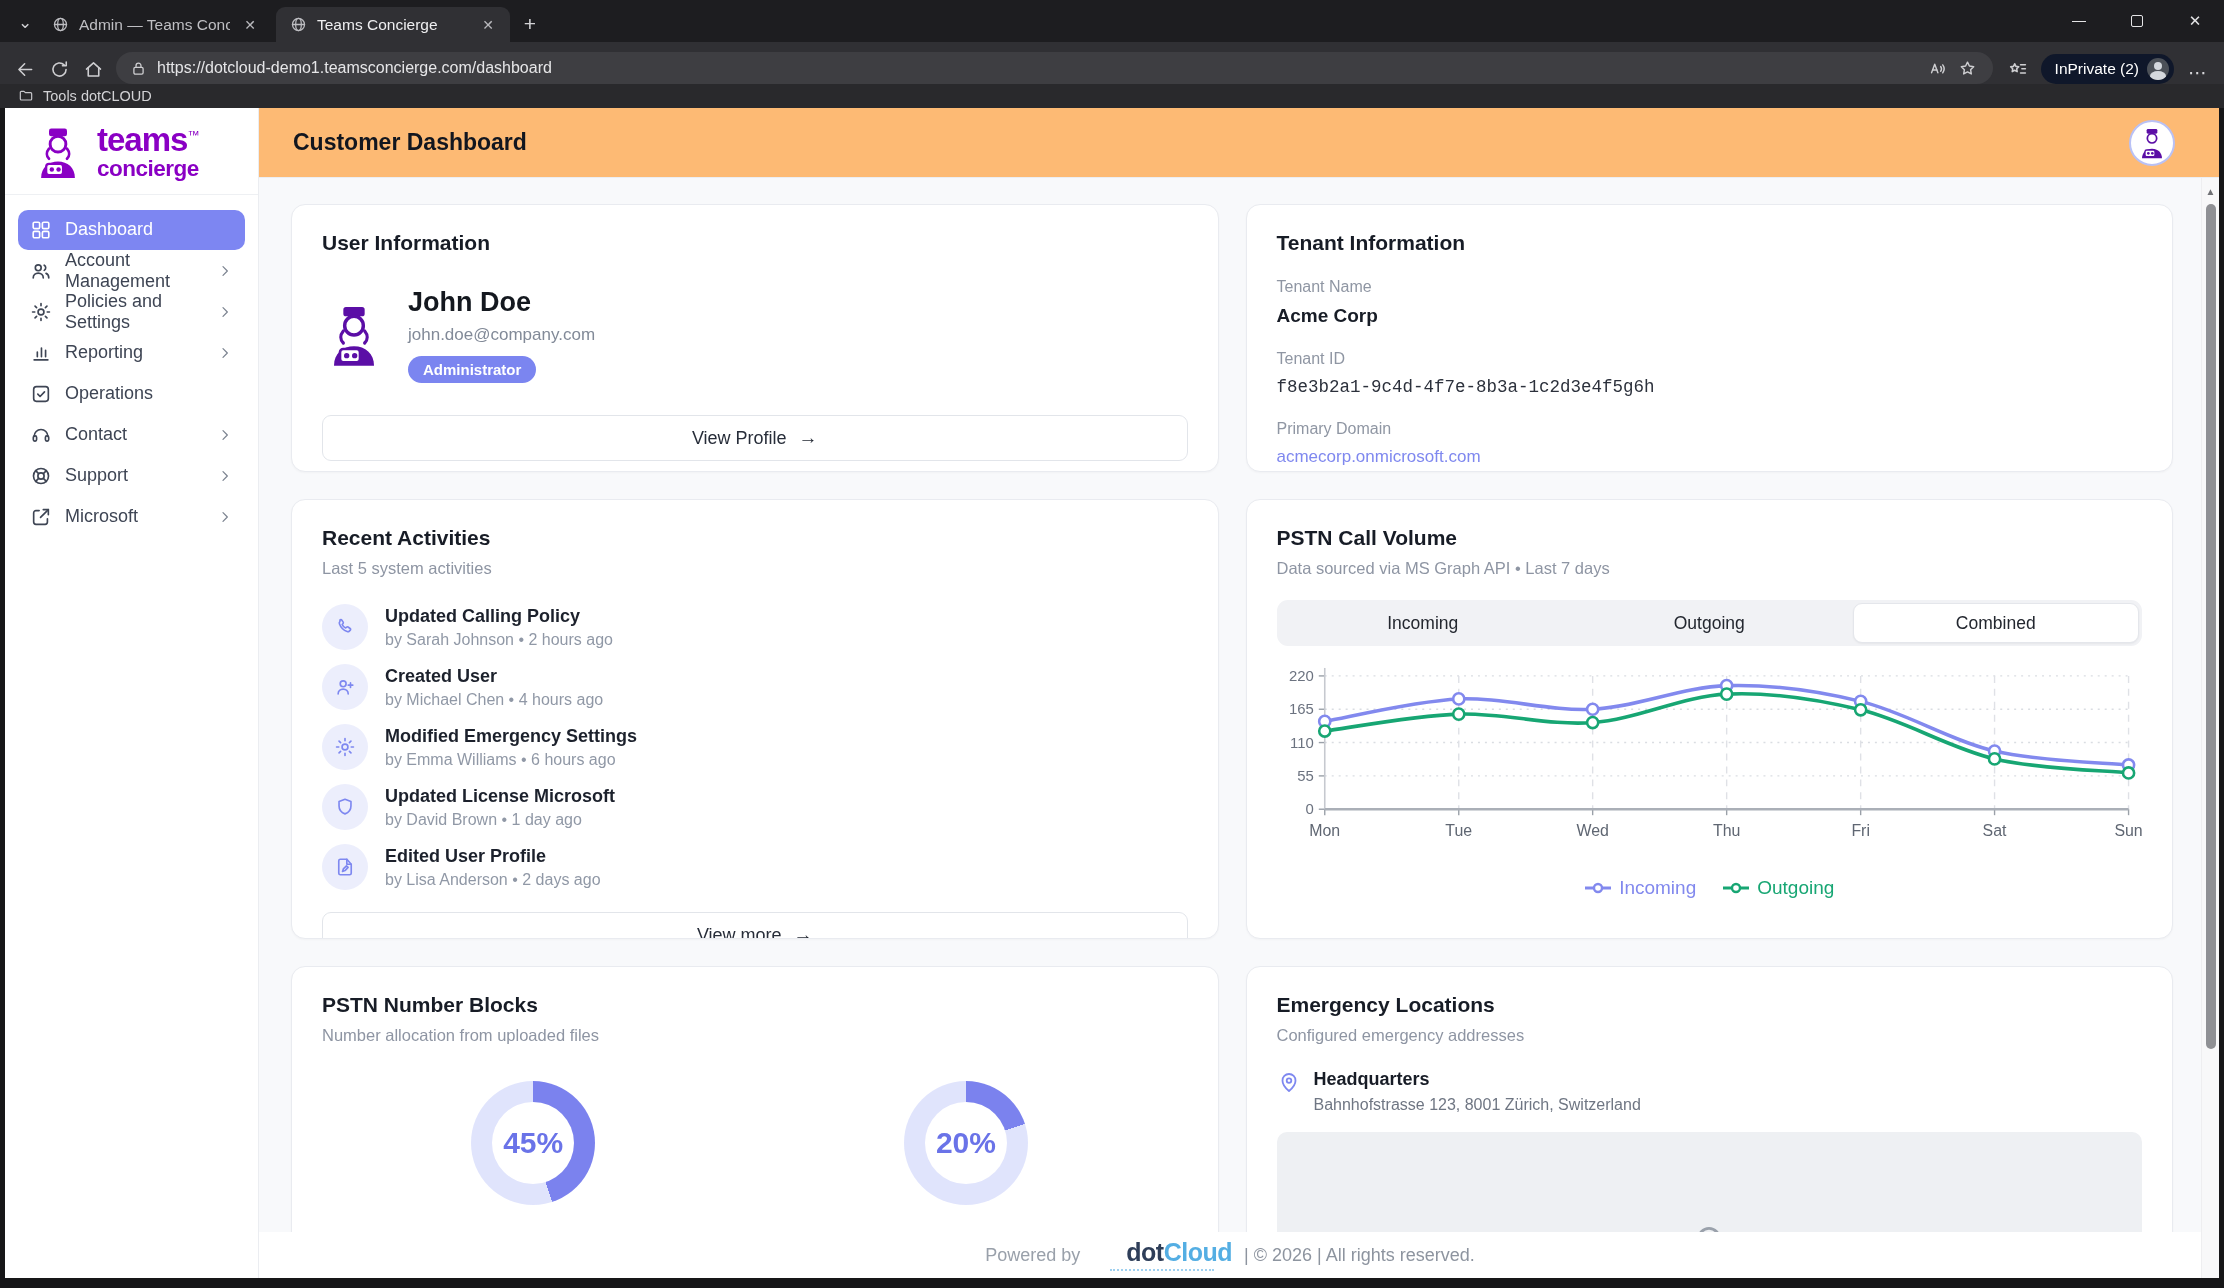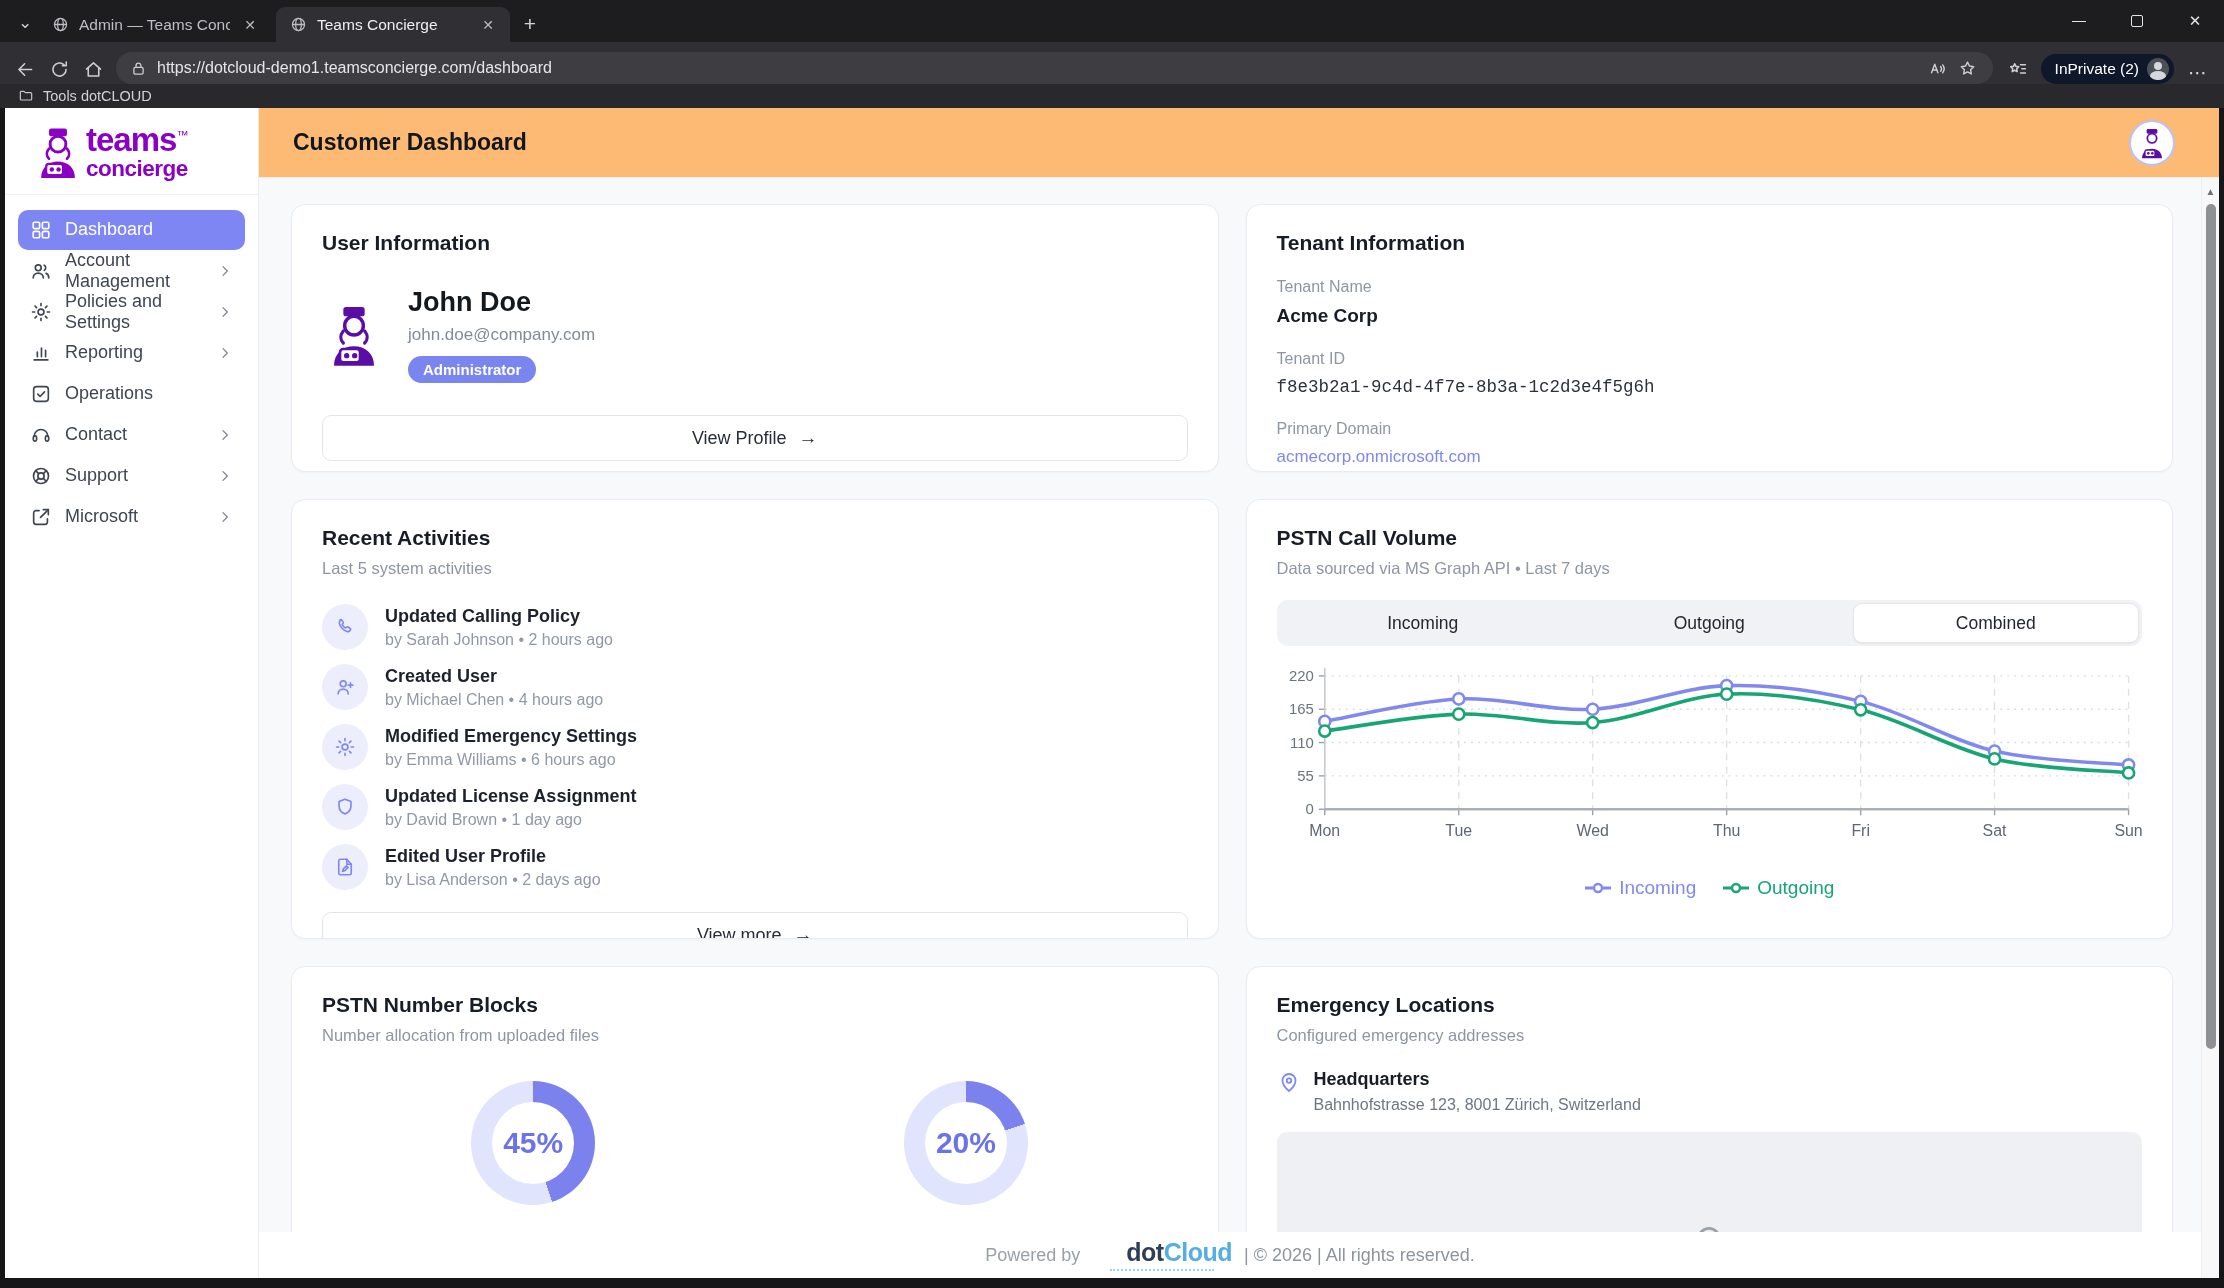--- a/index.html
+++ b/index.html
@@ -41,21 +41,21 @@
   .more-dots { color:#d6d6d9; font-size:19px; letter-spacing:1px; padding:0 8px; }
 
   .favbar { position:absolute; top:84px; left:0; right:0; height:24px; background:#29292c; display:flex; align-items:center; gap:9px; padding-left:18px; }
   .favbar .f-ic { width:16px; height:16px; color:#c6c6ca; }
   .favbar .f-label { color:#d2d2d5; font-size:14.5px; }
 
   
   .page { position:absolute; top:108px; left:5px; right:5px; bottom:10px; background:#fff; display:flex; overflow:hidden; }
 
   .sidebar { width:254px; flex:none; border-right:1px solid #ebedf1; background:#fff; }
-  .logo-block { padding:15px 10px 13px 26px; display:flex; align-items:center; gap:1px; border-bottom:1px solid #eef0f3; }
+  .logo-block { padding:15px 10px 13px 26px; display:flex; align-items:center; gap:12px; border-bottom:1px solid #eef0f3; }
   .logo-mark { width:54px; height:54px; flex:none; }
   .logo-text { color:#8a00c4; line-height:1; }
   .logo-teams { font-size:33px; font-weight:800; letter-spacing:-1px; }
   .logo-tm { font-size:12px; vertical-align:super; font-weight:400; }
   .logo-concierge { font-size:22.5px; font-weight:700; letter-spacing:-0.5px; margin-top:2px; }
   .nav { padding:15px 13px; }
   .nav-item { display:flex; align-items:center; gap:13px; height:40px; border-radius:10px; padding:0 12px;
     color:#3e4554; font-size:18px; margin-bottom:1px; }
   .nav-item svg { width:22px; height:22px; flex:none; }
   .nav-item .n-label { flex:1; }
@@ -455,21 +455,21 @@
        <div class="act-meta">by Emma Williams • 6 hours ago</div>
      </div>
             </div>
             <div class="act-row">
               <div class="act-ic">
                 <svg class="ico" viewBox="0 0 24 24">
                   <path d="M12 3.5l6.5 2.6v4.7c0 4.3-2.9 7.3-6.5 8.7-3.6-1.4-6.5-4.4-6.5-8.7V6.1z"></path>
                 </svg>
               </div>
               <div>
-       <div class="act-title">Updated License Assignment</div>
+       <div class="act-title">Updated License Microsoft</div>
        <div class="act-meta">by David Brown • 1 day ago</div>
      </div>
             </div>
             <div class="act-row">
               <div class="act-ic">
                 <svg class="ico" viewBox="0 0 24 24">
                   <path d="M14 3.5H7A1.8 1.8 0 0 0 5.2 5.3v13.4A1.8 1.8 0 0 0 7 20.5h10a1.8 1.8 0 0 0 1.8-1.8V9z"></path>
                   <path d="M14 3.5V9h4.8"></path>
                   <path d="M9.3 16.8l.9-2.7 3.4-3.4 1.8 1.8-3.4 3.4z"></path>
                 </svg>

